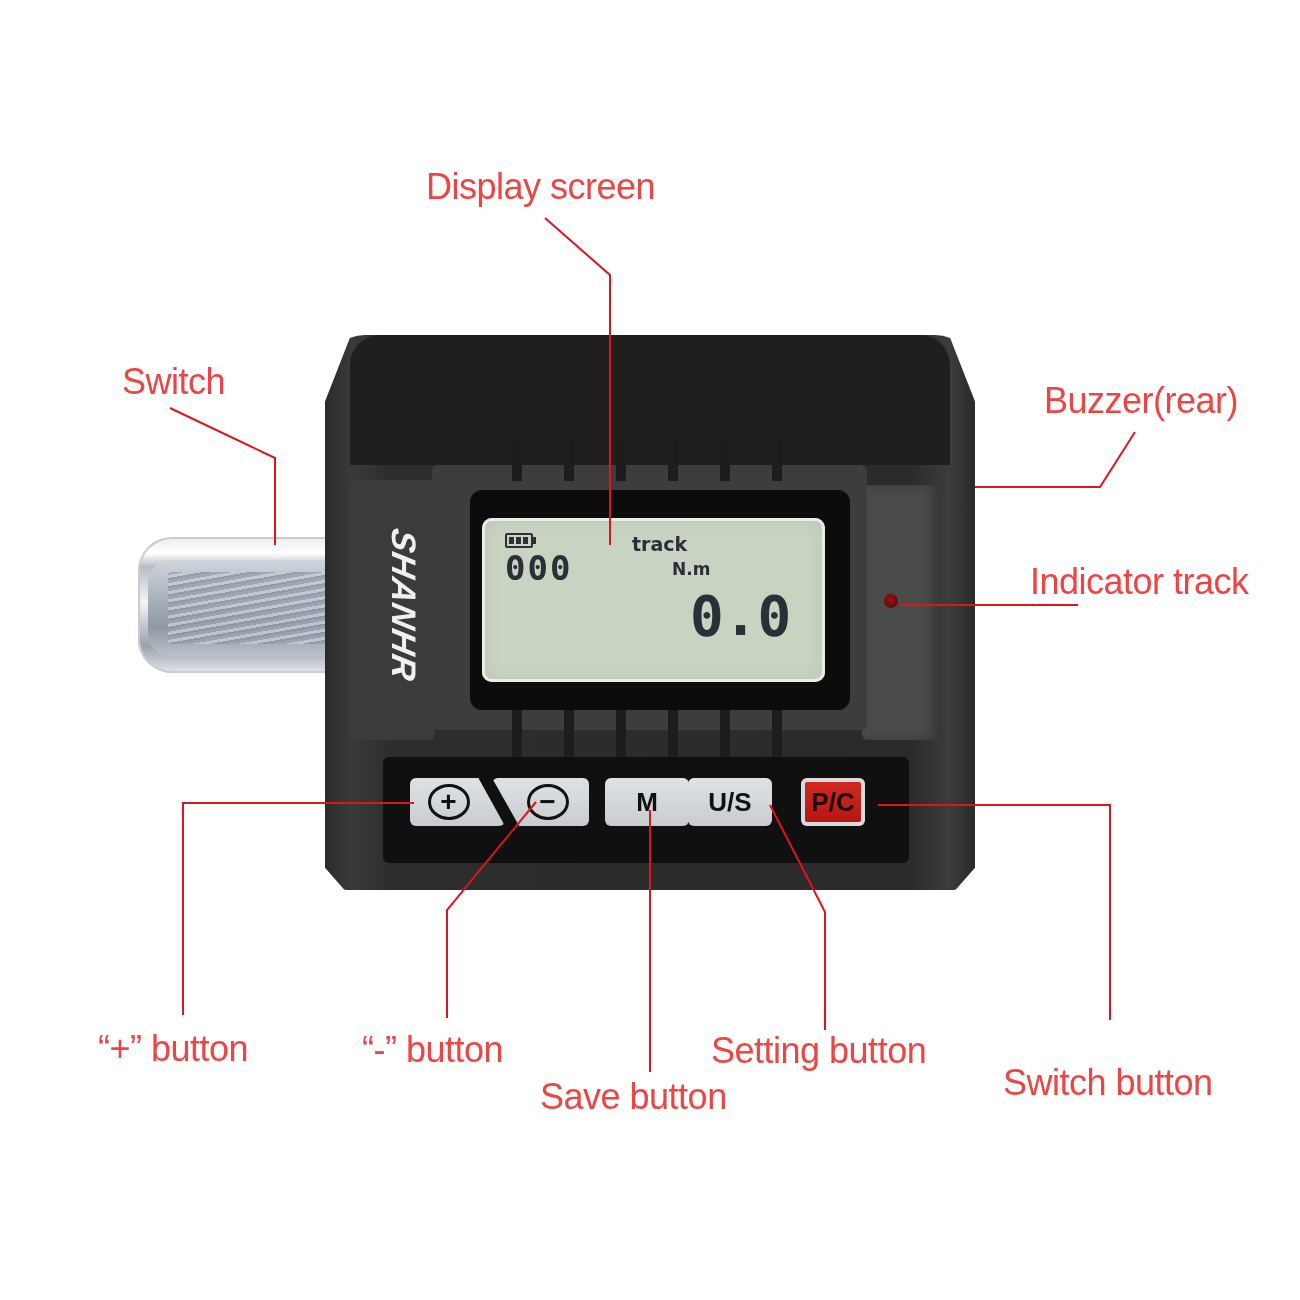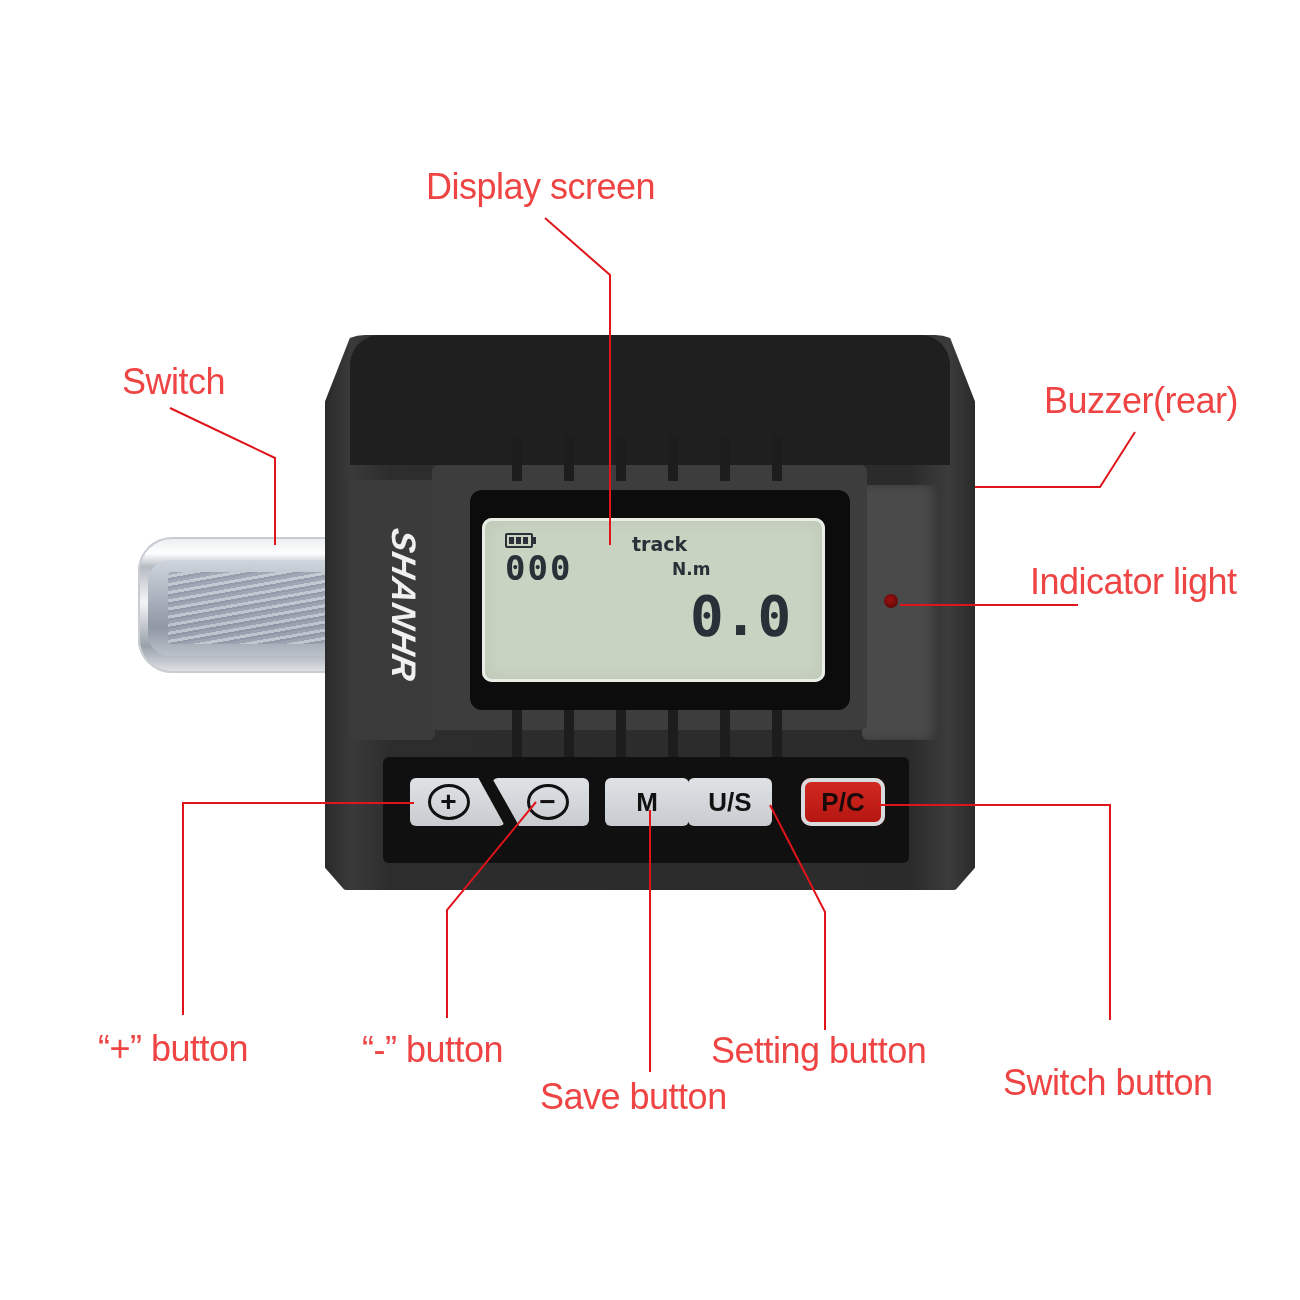--- a/index.html
+++ b/index.html
@@ -99,39 +99,39 @@
 </div>
 <div class="key" style="left:492px;width:97px;clip-path:polygon(0 0,100% 0,100% 100%,28% 100%);">
   <span class="circ" style="margin-left:14px;">−</span>
 </div>
 <div class="key" style="left:605px;width:84px;">
     <span>M</span>
   </div>
 <div class="key" style="left:688px;width:84px;">
     <span>U/S</span>
   </div>
-<div class="key red" style="left:801px;width:84px;border-radius:10px;">
+<div class="key red" style="left:801px;width:64px;">
     <span>P/C</span>
   </div>
 
 <svg class="leaders" viewBox="0 0 1300 1300">
   <g stroke="#e0141b" stroke-width="2" fill="none">
     <polyline points="545,218 610,275 610,545"></polyline>
     <polyline points="170,408 275,458 275,545"></polyline>
     <polyline points="1135,432 1100,487 975,487"></polyline>
     <polyline points="1078,605 900,605"></polyline>
     <polyline points="414,803 183,803 183,1015"></polyline>
     <polyline points="536,802 447,910 447,1018"></polyline>
     <polyline points="650,810 650,1072"></polyline>
     <polyline points="770,805 825,912 825,1030"></polyline>
     <polyline points="878,805 1110,805 1110,1020"></polyline>
   </g>
 </svg>
 
 <div class="label" style="left:426px;top:166px;">Display screen</div>
 <div class="label" style="left:122px;top:361px;">Switch</div>
 <div class="label" style="left:1044px;top:380px;">Buzzer(rear)</div>
-<div class="label" style="left:1030px;top:561px;">Indicator light</div>
+<div class="label" style="left:1030px;top:561px;">Indicator track</div>
 <div class="label" style="left:98px;top:1028px;">“+”  button</div>
 <div class="label" style="left:362px;top:1029px;">“-”  button</div>
 <div class="label" style="left:540px;top:1076px;">Save button</div>
 <div class="label" style="left:711px;top:1030px;">Setting button</div>
 <div class="label" style="left:1003px;top:1030px;margin-top:32px;">Switch button</div>
 
 </body></html>

